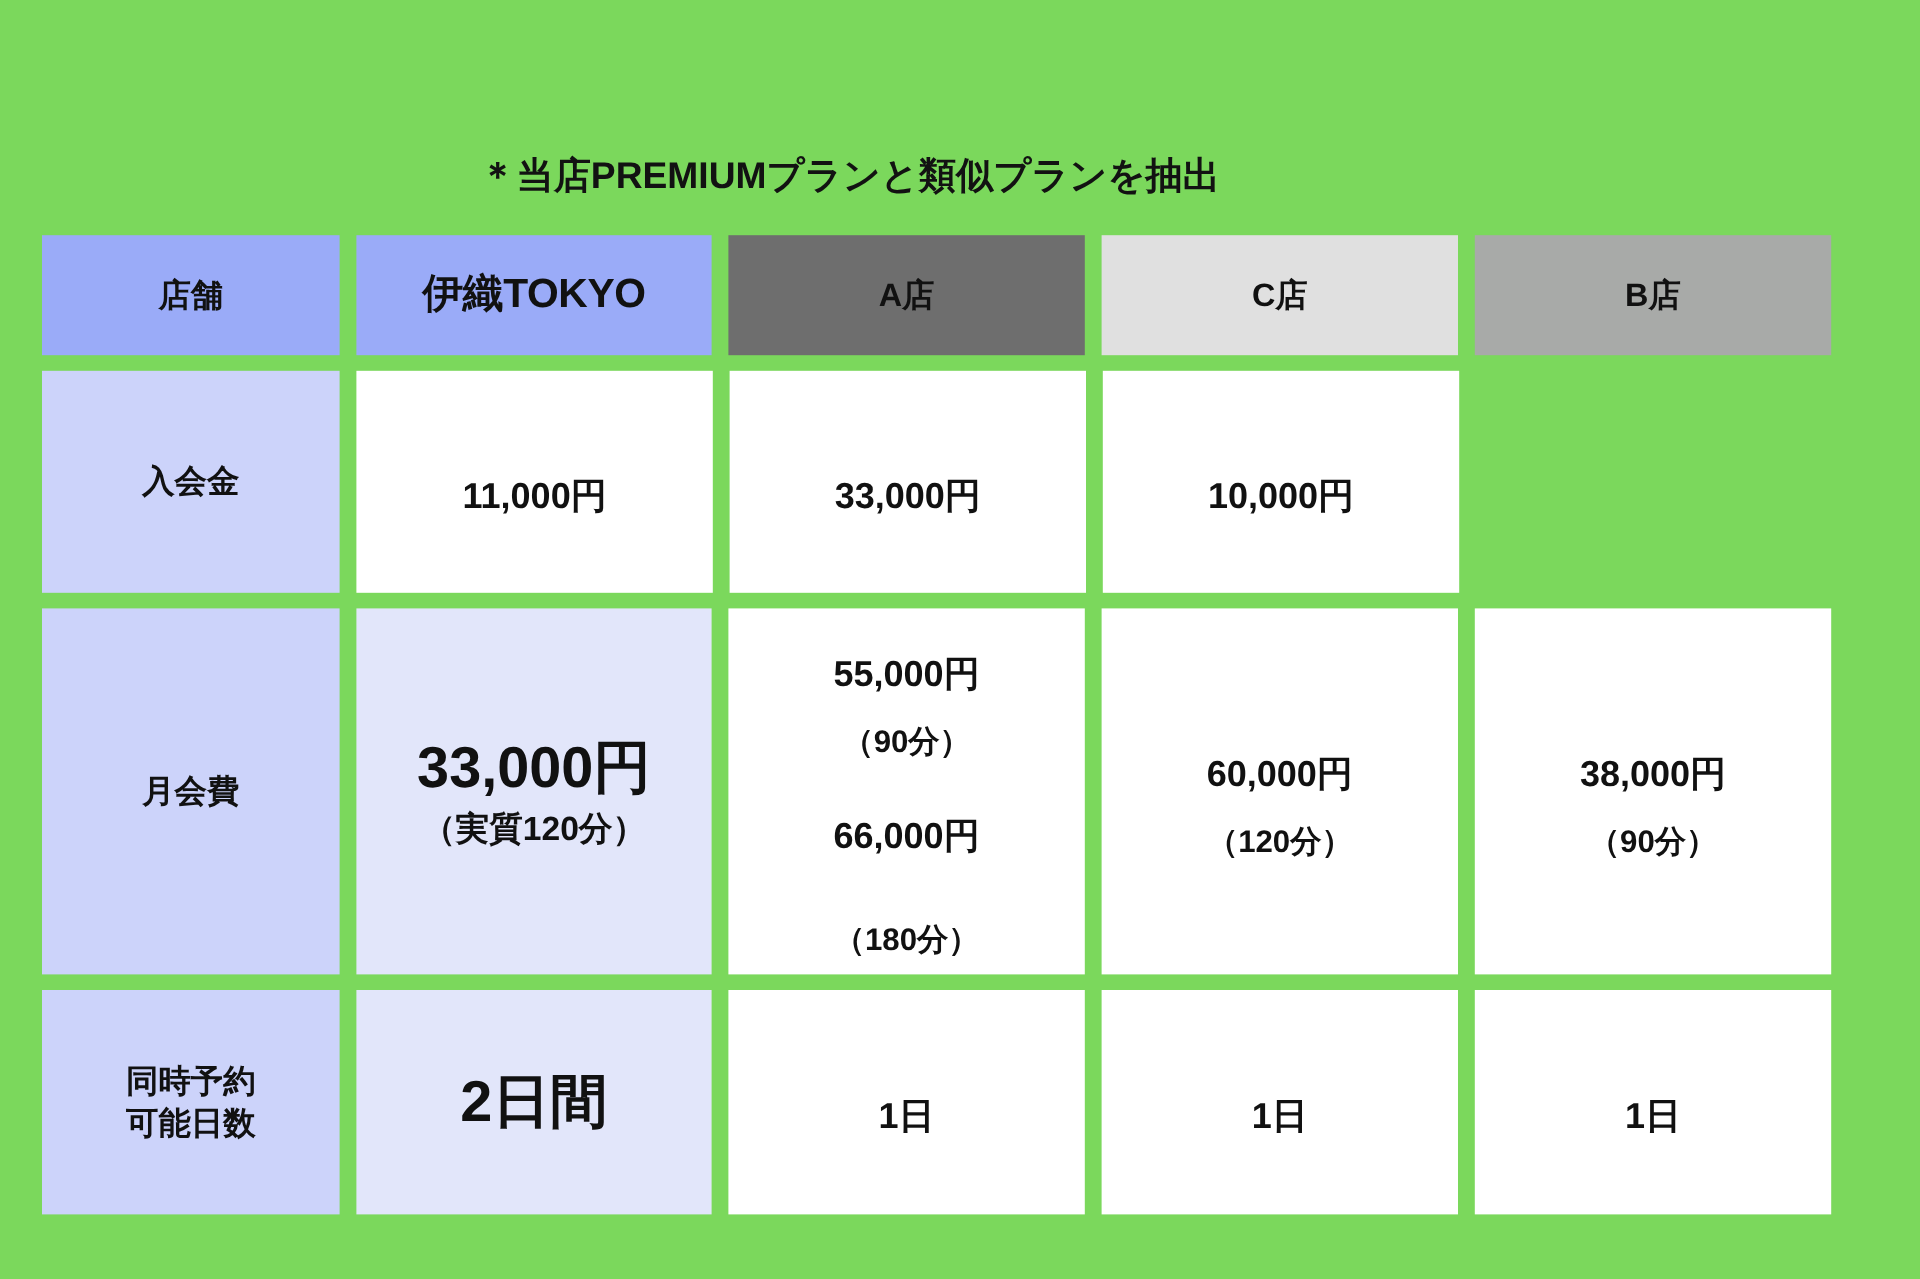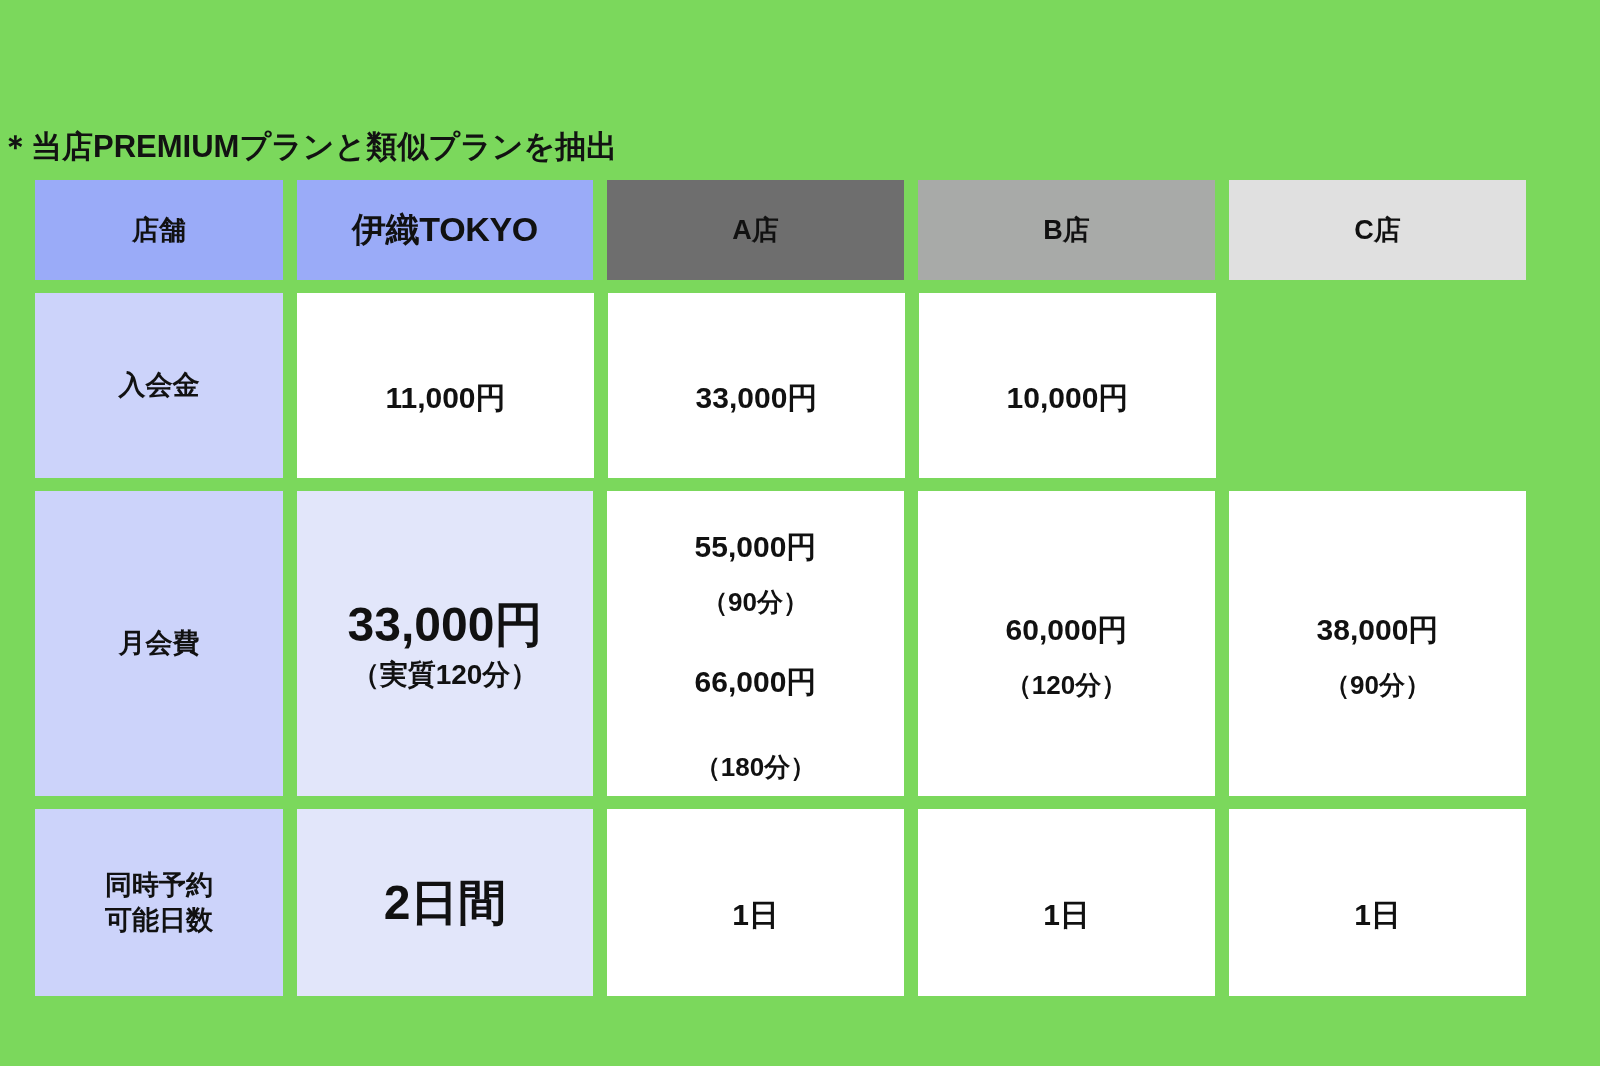--- a/index.html
+++ b/index.html
@@ -35,32 +35,33 @@
     letter-spacing: 0.01em;
     line-height: 1.05;
     color: #0d0d0d;
     white-space: nowrap;
   }
   .page-subtitle {
     position: absolute;
     left: 0;
     top: 128px;
     width: 1416px;
+    text-align: center;
     font-size: 31px;
     font-weight: bold;
     line-height: 1.2;
     color: #121212;
     white-space: nowrap;
   }
 
   
   .compare-table {
     position: absolute;
     left: 35px;
-    top: 180px;
+    top: 196px;
     width: 1496px;
     display: flex;
     flex-direction: column;
     gap: 13px;
   }
   .t-row {
     display: flex;
     gap: 14px;
   }
   .t-cell {
@@ -118,25 +119,25 @@
   <div class="t-row row-head">
     <div class="t-cell col-label fill-head-blue">
       <span class="txt-head">店舗</span>
     </div>
     <div class="t-cell col-own fill-head-blue">
       <span class="txt-head-own">伊織TOKYO</span>
     </div>
     <div class="t-cell col-other fill-head-dark">
       <span class="txt-head">A店</span>
     </div>
+    <div class="t-cell col-other fill-head-light">
+      <span class="txt-head">C店</span>
+    </div>
     <div class="t-cell col-other fill-head-mid">
       <span class="txt-head">B店</span>
-    </div>
-    <div class="t-cell col-other fill-head-light">
-      <span class="txt-head">C店</span>
     </div>
   </div>
 
   <div class="t-row row-fee">
     <div class="t-cell col-label fill-label">
       <span class="txt-rowlabel">
         <span class="line">入会金</span>
       </span>
     </div>
     <div class="t-cell col-other fill-plain">

